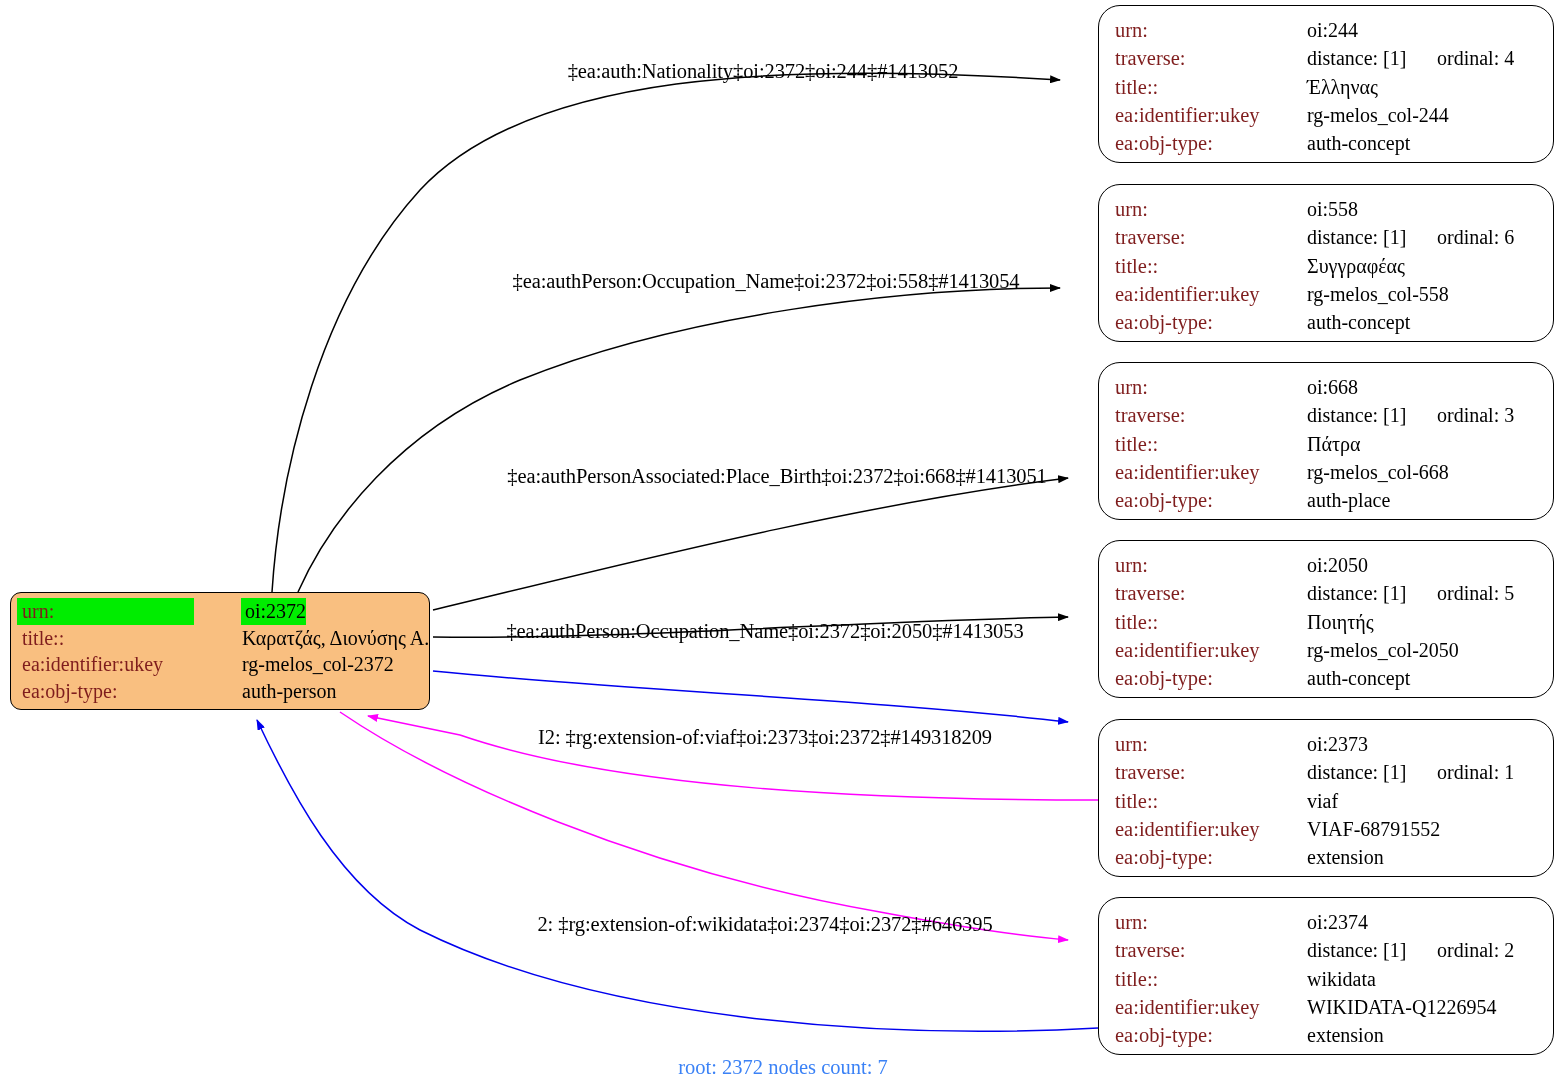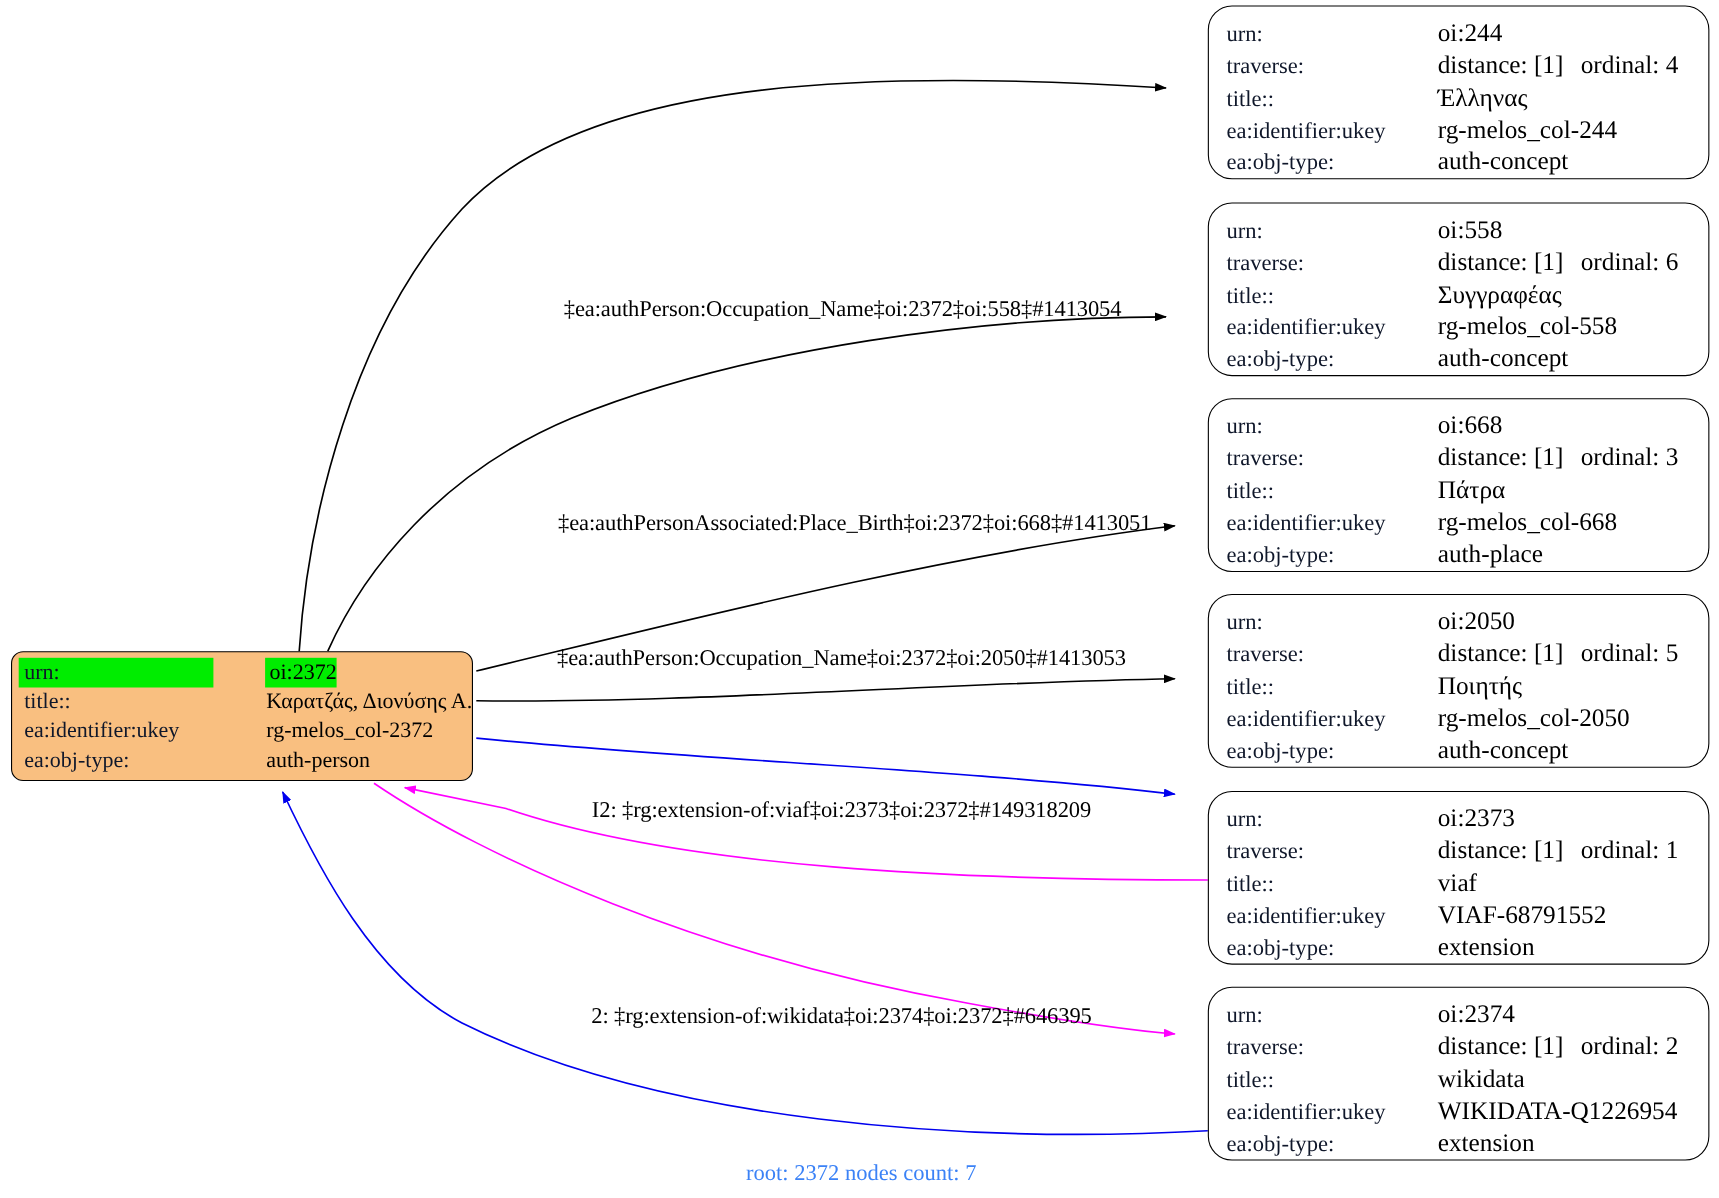--- a/index.html
+++ b/index.html
@@ -41,26 +41,26 @@
     display: flex;
     align-items: baseline;
     line-height: 28.3px;
     white-space: nowrap;
   }
   .node.root .row {
     line-height: 26.5px;
   }
   .k {
     font-size: 20.5px;
-    color: #0f172a;
+    color: #7f1d1d;
     width: 192px;
     flex: 0 0 192px;
   }
   .v {
-    font-size: 23px;
+    font-size: 20px;
     color: #000000;
   }
   .node.root .k {
     width: 172px;
     flex: 0 0 172px;
     font-size: 20px;
     padding-left: 5px;
   }
   .node.root .v {
     font-size: 20px;
@@ -296,21 +296,22 @@
     <div class="row">
       <span class="k">ea:identifier:ukey</span>
       <span class="v">WIKIDATA-Q1226954</span>
     </div>
     <div class="row">
       <span class="k">ea:obj-type:</span>
       <span class="v">extension</span>
     </div>
   </div>
 
+  <div class="edge-label" style="left:763px; top:60px;">‡ea:auth:Nationality‡oi:2372‡oi:244‡#1413052</div>
   <div class="edge-label" style="left:766px; top:270px;font-family:Liberation Serif, serif;">‡ea:authPerson:Occupation_Name‡oi:2372‡oi:558‡#1413054</div>
   <div class="edge-label" style="left:777px; top:465px;">‡ea:authPersonAssociated:Place_Birth‡oi:2372‡oi:668‡#1413051</div>
-  <div class="edge-label" style="left:765px; top:588px;">‡ea:authPerson:Occupation_Name‡oi:2372‡oi:2050‡#1413053</div>
+  <div class="edge-label" style="left:765px; top:620px;">‡ea:authPerson:Occupation_Name‡oi:2372‡oi:2050‡#1413053</div>
   <div class="edge-label" style="left:765px; top:726px;">I2: ‡rg:extension-of:viaf‡oi:2373‡oi:2372‡#149318209</div>
   <div class="edge-label" style="left:765px; top:913px;">2: ‡rg:extension-of:wikidata‡oi:2374‡oi:2372‡#646395</div>
 
   <div class="footer" style="left:783px; top:1056px;">root: 2372 nodes count: 7</div>
 
 </div>
 
 </body></html>

